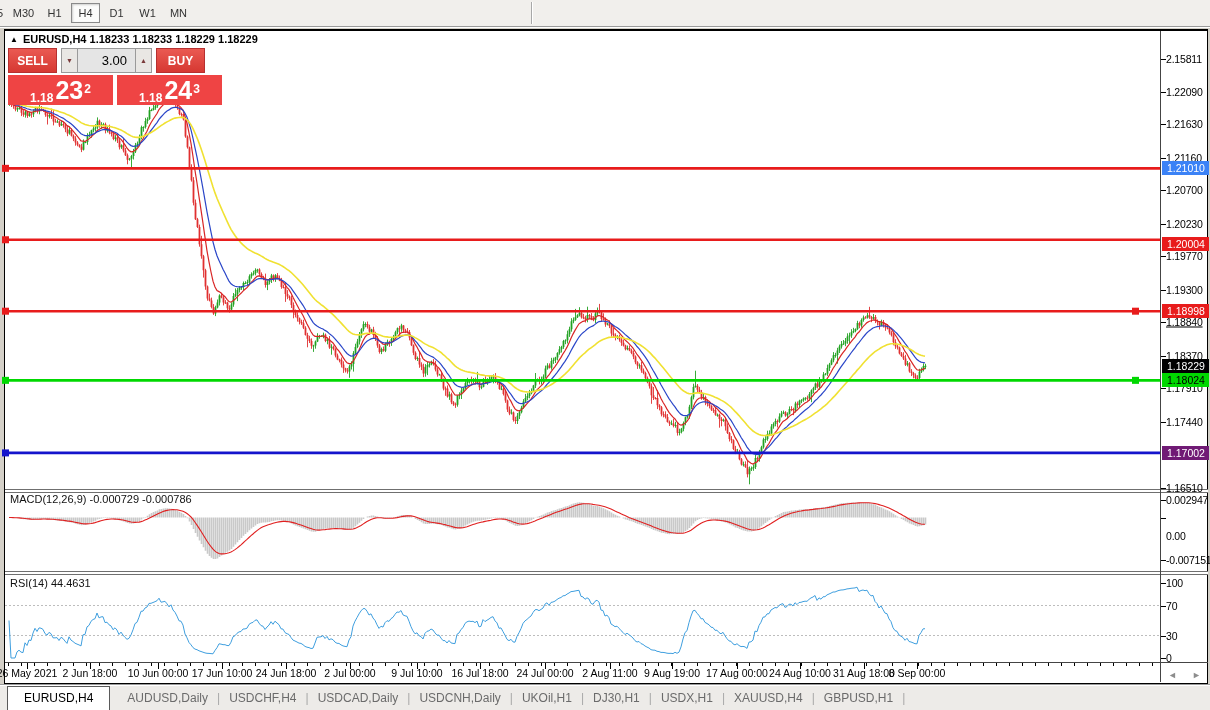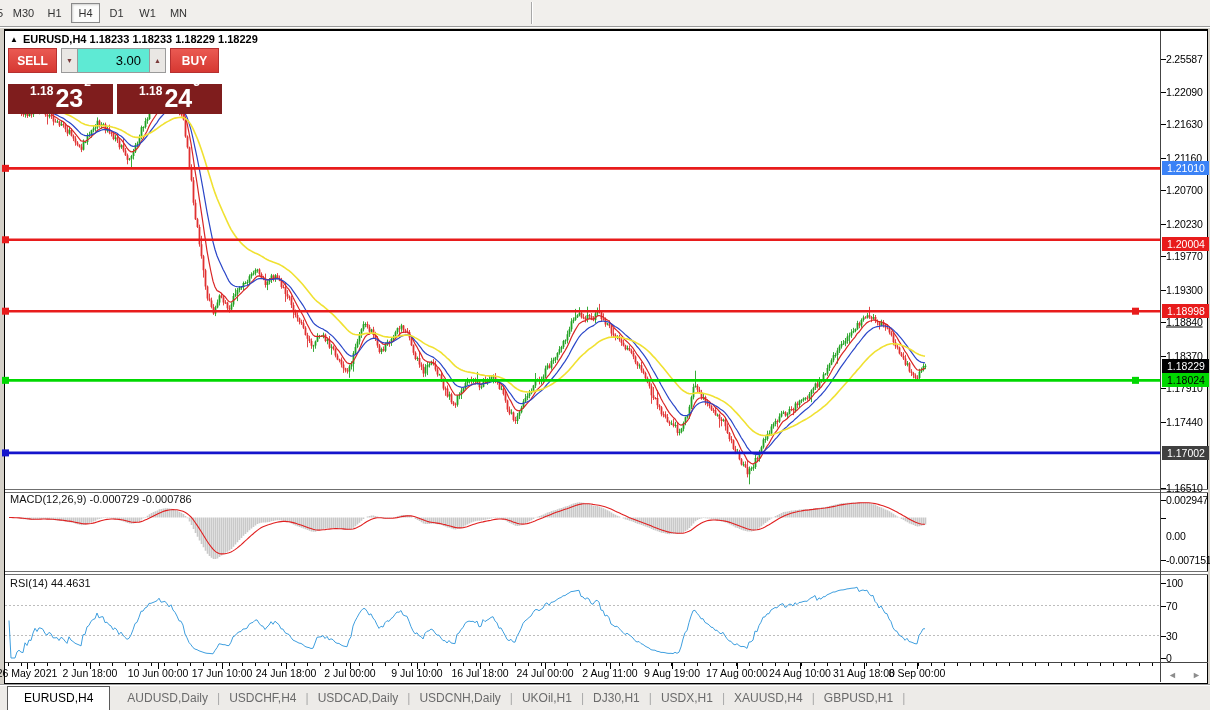--- a/index.html
+++ b/index.html
@@ -9,27 +9,27 @@
   .tf-btn{height:20px;min-width:29px;display:flex;align-items:center;justify-content:center;font-size:11px;color:#333;margin:0 1px;border:1px solid transparent;box-sizing:border-box}
   .tf-btn.selected{background:#fcfcfb;border:1px solid #8a8a8a;box-shadow:inset 1px 1px 2px rgba(0,0,0,.18)}
   #tf-sep{position:absolute;left:531px;top:2px;width:1px;height:22px;background:#a8a8a8;border-right:1px solid #fff}
   
   #chart-window{position:absolute;left:4px;top:29px;width:1202px;height:652px;background:#fff;border:1px solid #000;border-top-width:2px}
   #chart-svg{position:absolute;left:0;top:0;width:1210px;height:710px;pointer-events:none}
   #symbol-header{position:absolute;left:10px;top:33px;font-size:11px;font-weight:bold;color:#000;display:flex;align-items:center;white-space:pre}
   #symbol-header .tri{font-size:8px;margin-right:5px}
   
   #trade-panel{position:absolute;left:8px;top:48px;width:214px}
-  .tp-row1{display:flex;height:25px;margin-bottom:11px}
+  .tp-row1{display:flex;height:25px;margin-bottom:2px}
   .tp-btn{width:49px;background:linear-gradient(#ea5a52,#d63832);color:#fff;font-size:12px;font-weight:bold;display:flex;align-items:center;justify-content:center;border:1px solid #b63030;box-sizing:border-box}
   .spin{width:17px;background:#e9e7e4;border:1px solid #9a9a9a;display:flex;align-items:center;justify-content:center;font-size:7px;color:#7a3a3a;box-sizing:border-box}
-  .vol-field{width:71px;background:#5eead4;border:1px solid #9a9a9a;border-left:none;border-right:none;font-size:13px;color:#000;display:flex;align-items:center;justify-content:flex-end;padding-right:8px;box-sizing:border-box}
+  .vol-field{width:57px;background:#e5e5e5;border:1px solid #9a9a9a;border-left:none;border-right:none;font-size:13px;color:#000;display:flex;align-items:center;justify-content:flex-end;padding-right:8px;box-sizing:border-box}
   .gap4{width:4px}
   .tp-row2{display:flex;height:30px}
-  .price-box{flex:1;background:#7f1d1d;color:#fff;display:flex;align-items:flex-start;justify-content:center}
+  .price-box{flex:1;background:#ef4444;color:#fff;display:flex;align-items:flex-end;justify-content:center}
   .price-box .prefix{font-size:12px;font-weight:bold;margin-right:2px}
   .price-box .big{font-size:25px;font-weight:bold;line-height:29px}
   .price-box .sup{font-size:12px;font-weight:bold;position:relative;top:-9px;margin-left:1px}
   
   .panel-title{position:absolute;font-size:11px;color:#111;white-space:pre}
   
   .ytick{position:absolute;left:1166px;font-size:10.5px;letter-spacing:-.2px;color:#000;line-height:13px;transform:translateY(-50%);white-space:nowrap}
   .plabel{position:absolute;left:1162px;width:47px;height:14px;font-size:10.5px;line-height:14px;padding-left:5px;box-sizing:border-box;transform:translateY(-50%);white-space:nowrap}
   .xtick{position:absolute;top:667px;width:92px;font-size:10.5px;color:#000;text-align:center;white-space:nowrap}
   .scroll-arrow{position:absolute;top:670px;font-size:9px;color:#8d8d8d;line-height:10px}
@@ -263,21 +263,21 @@
         <span class="big">24</span>
         <span class="sup">3</span>
     </div>
   </div>
 </div>
 
 <div class="panel-title" style="left:10px;top:493px">MACD(12,26,9) -0.000729 -0.000786</div>
 <div class="panel-title" style="left:10px;top:577px">RSI(14) 44.4631</div>
 
 <div id="labels">
-    <div class="ytick" style="top: 59px;">2.25587</div>
+    <div class="ytick" style="top: 59px;">2.15811</div>
     <div class="ytick" style="top: 91.66px;">1.22090</div>
     <div class="ytick" style="top: 124.32px;">1.21630</div>
     <div class="ytick" style="top: 157.69px;">1.21160</div>
     <div class="ytick" style="top: 190.35px;">1.20700</div>
     <div class="ytick" style="top: 223.72px;">1.20230</div>
     <div class="ytick" style="top: 256.38px;">1.19770</div>
     <div class="ytick" style="top: 289.75px;">1.19300</div>
     <div class="ytick" style="top: 322.41px; text-decoration: underline;">1.18840</div>
     <div class="ytick" style="top: 355.78px;">1.18370</div>
     <div class="ytick" style="top: 388.44px;">1.17910</div>
@@ -287,21 +287,21 @@
     <div class="ytick" style="top: 512px; margin-top: 24px;">0.00</div>
     <div class="ytick" style="top: 560.406px;">-0.007151</div>
     <div class="ytick" style="top: 583px; text-align: center;">100</div>
     <div class="ytick" style="top: 605.5px;">70</div>
     <div class="ytick" style="top: 635.5px;">30</div>
     <div class="ytick" style="top: 658px;">0</div>
     <div class="plabel" style="top: 168.34px; background: #3b82f6; color: rgb(255, 255, 255);">1.21010</div>
     <div class="plabel" style="top: 244px; background: rgb(232, 28, 28); color: rgb(255, 255, 255);">1.20004</div>
     <div class="plabel" style="top: 311.192px; background: rgb(232, 28, 28); color: rgb(255, 255, 255);">1.18998</div>
     <div class="plabel" style="top: 380.346px; background: rgb(0, 216, 0); color: rgb(0, 0, 0);">1.18024</div>
-    <div class="plabel" style="top: 452.908px; background: #404040; color: rgb(255, 255, 255);">1.17002</div>
+    <div class="plabel" style="top: 452.908px; background: #701a75; color: rgb(255, 255, 255);">1.17002</div>
     <div class="plabel" style="top: 365.791px; background: rgb(0, 0, 0); color: rgb(255, 255, 255);">1.18229</div>
     <div class="xtick" style="left: -19px;">26 May 2021</div>
     <div class="xtick" style="left: 44px;">2 Jun 18:00</div>
     <div class="xtick" style="left: 112px;">10 Jun 00:00</div>
     <div class="xtick" style="left: 176px;">17 Jun 10:00</div>
     <div class="xtick" style="left: 240px;">24 Jun 18:00</div>
     <div class="xtick" style="left: 304px;">2 Jul 00:00</div>
     <div class="xtick" style="left: 371px;">9 Jul 10:00</div>
     <div class="xtick" style="left: 434px;">16 Jul 18:00</div>
     <div class="xtick" style="left: 499px;">24 Jul 00:00</div>

